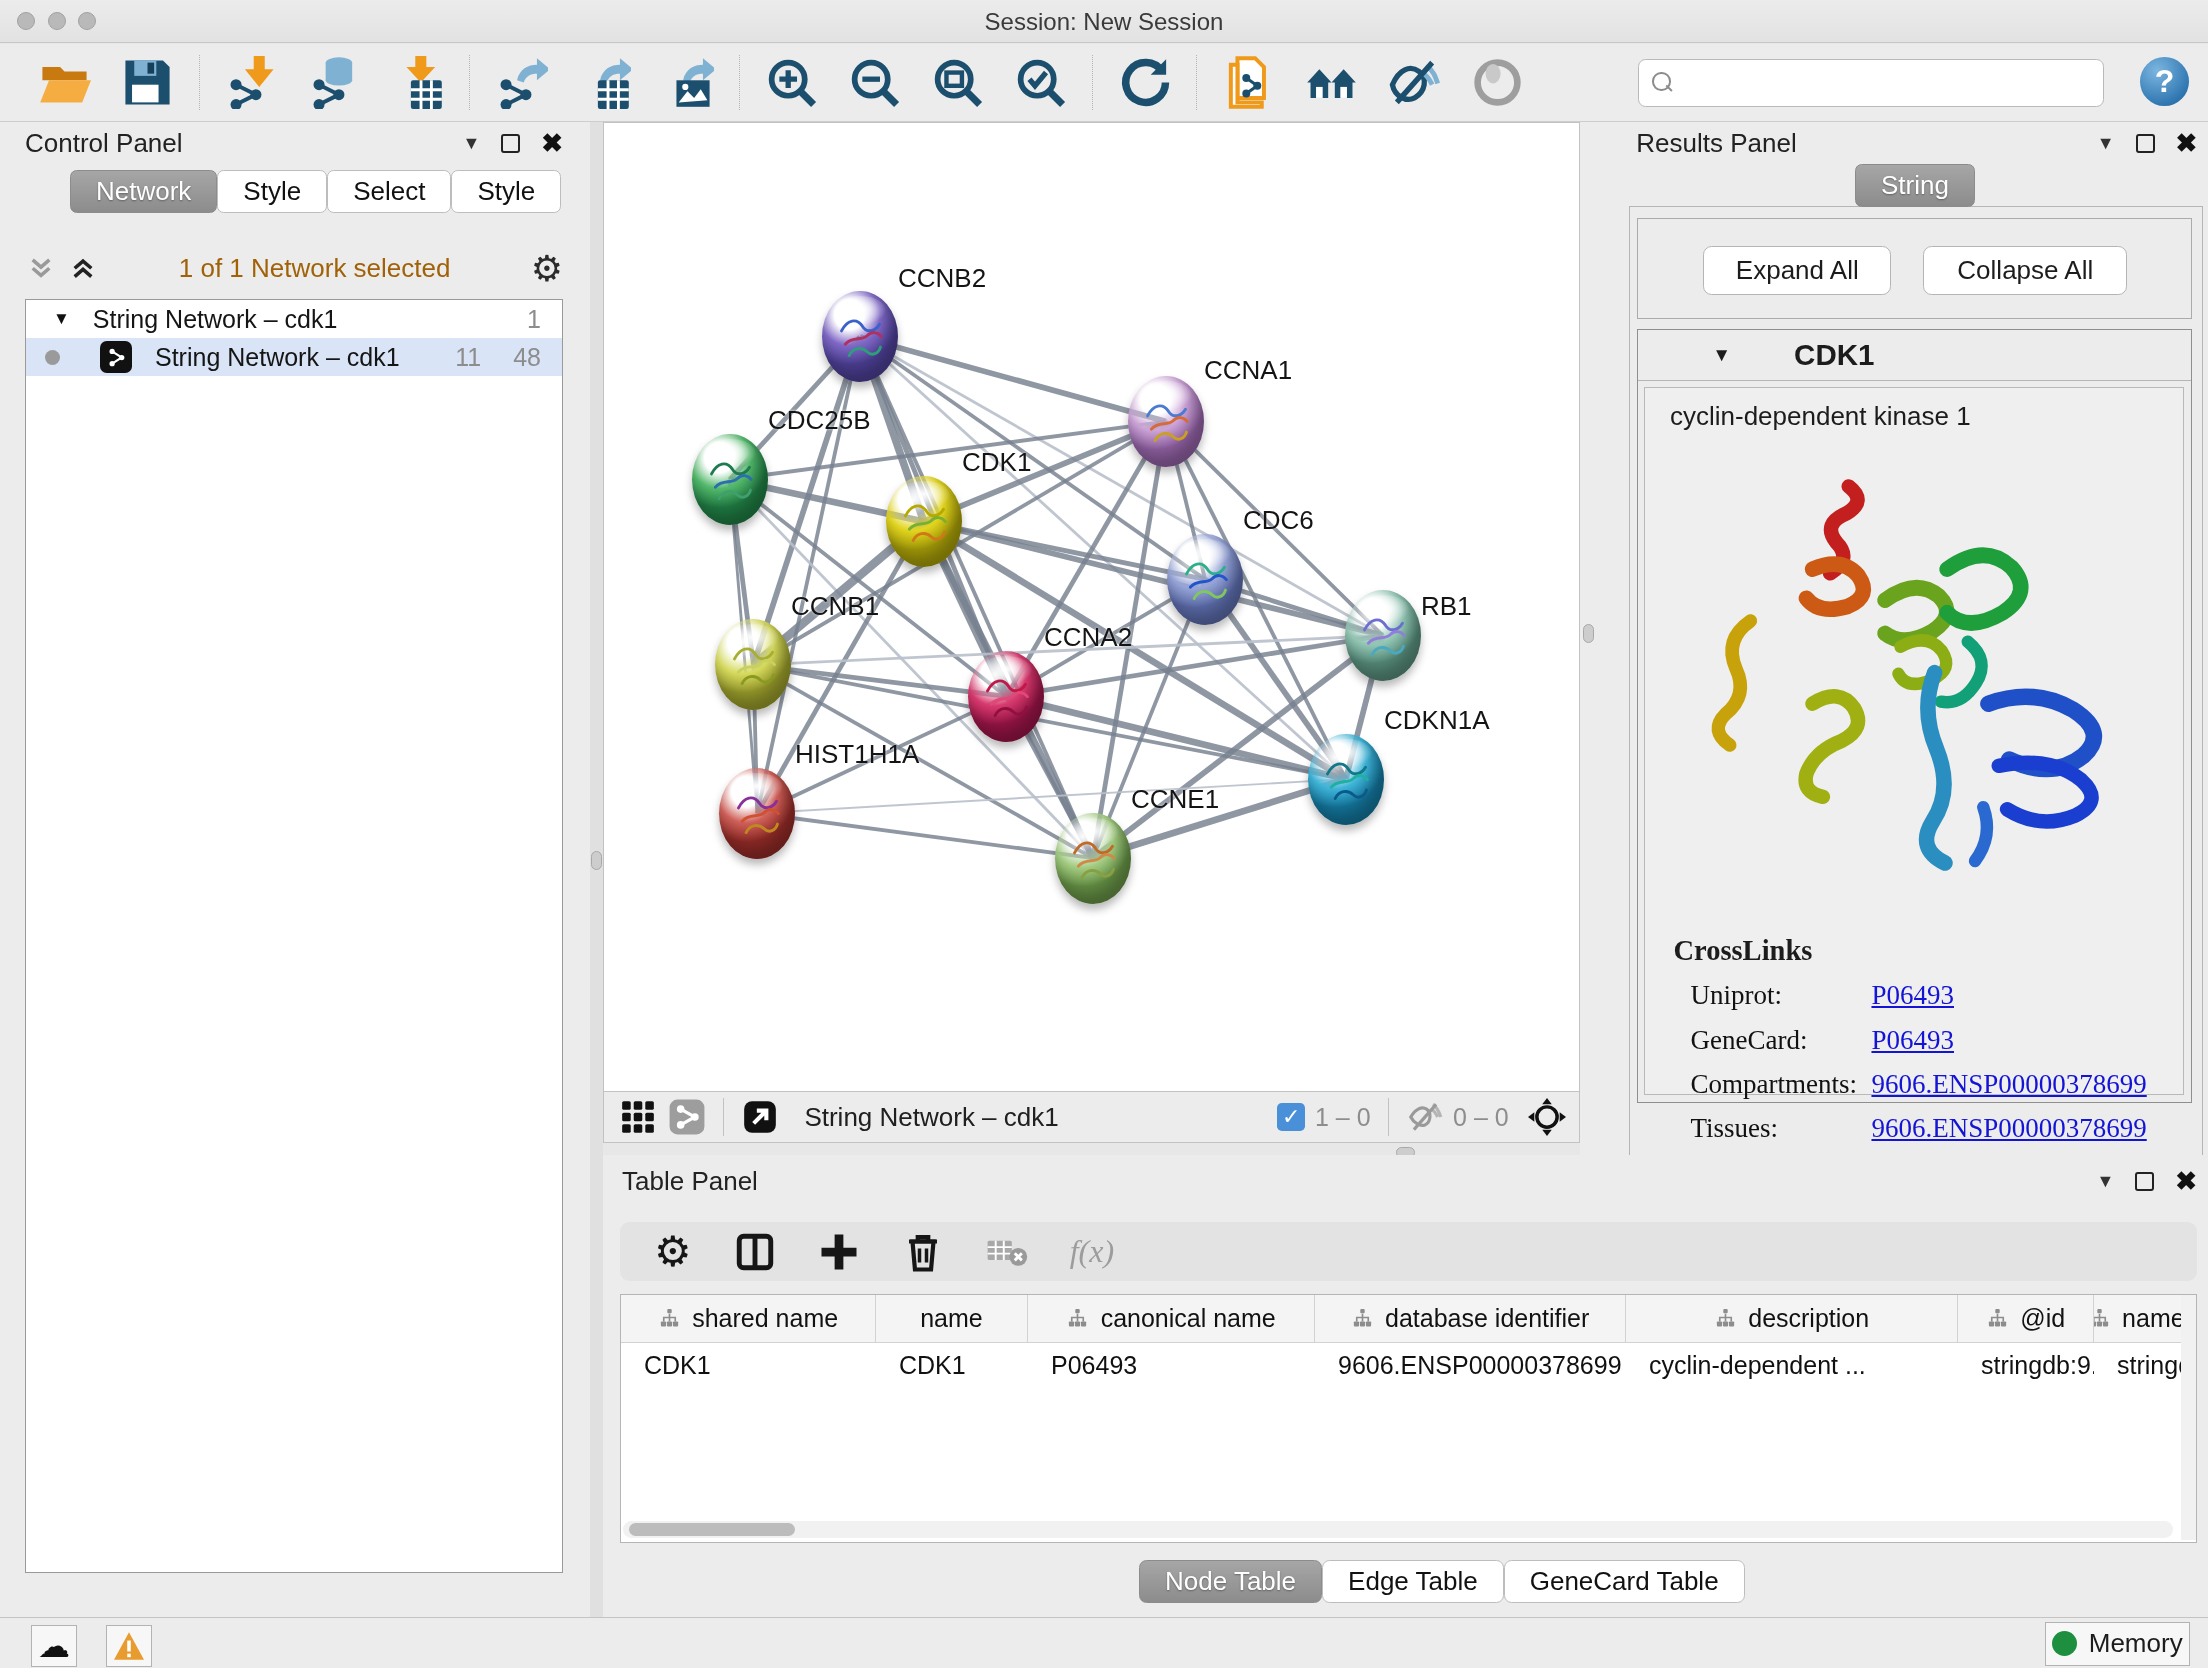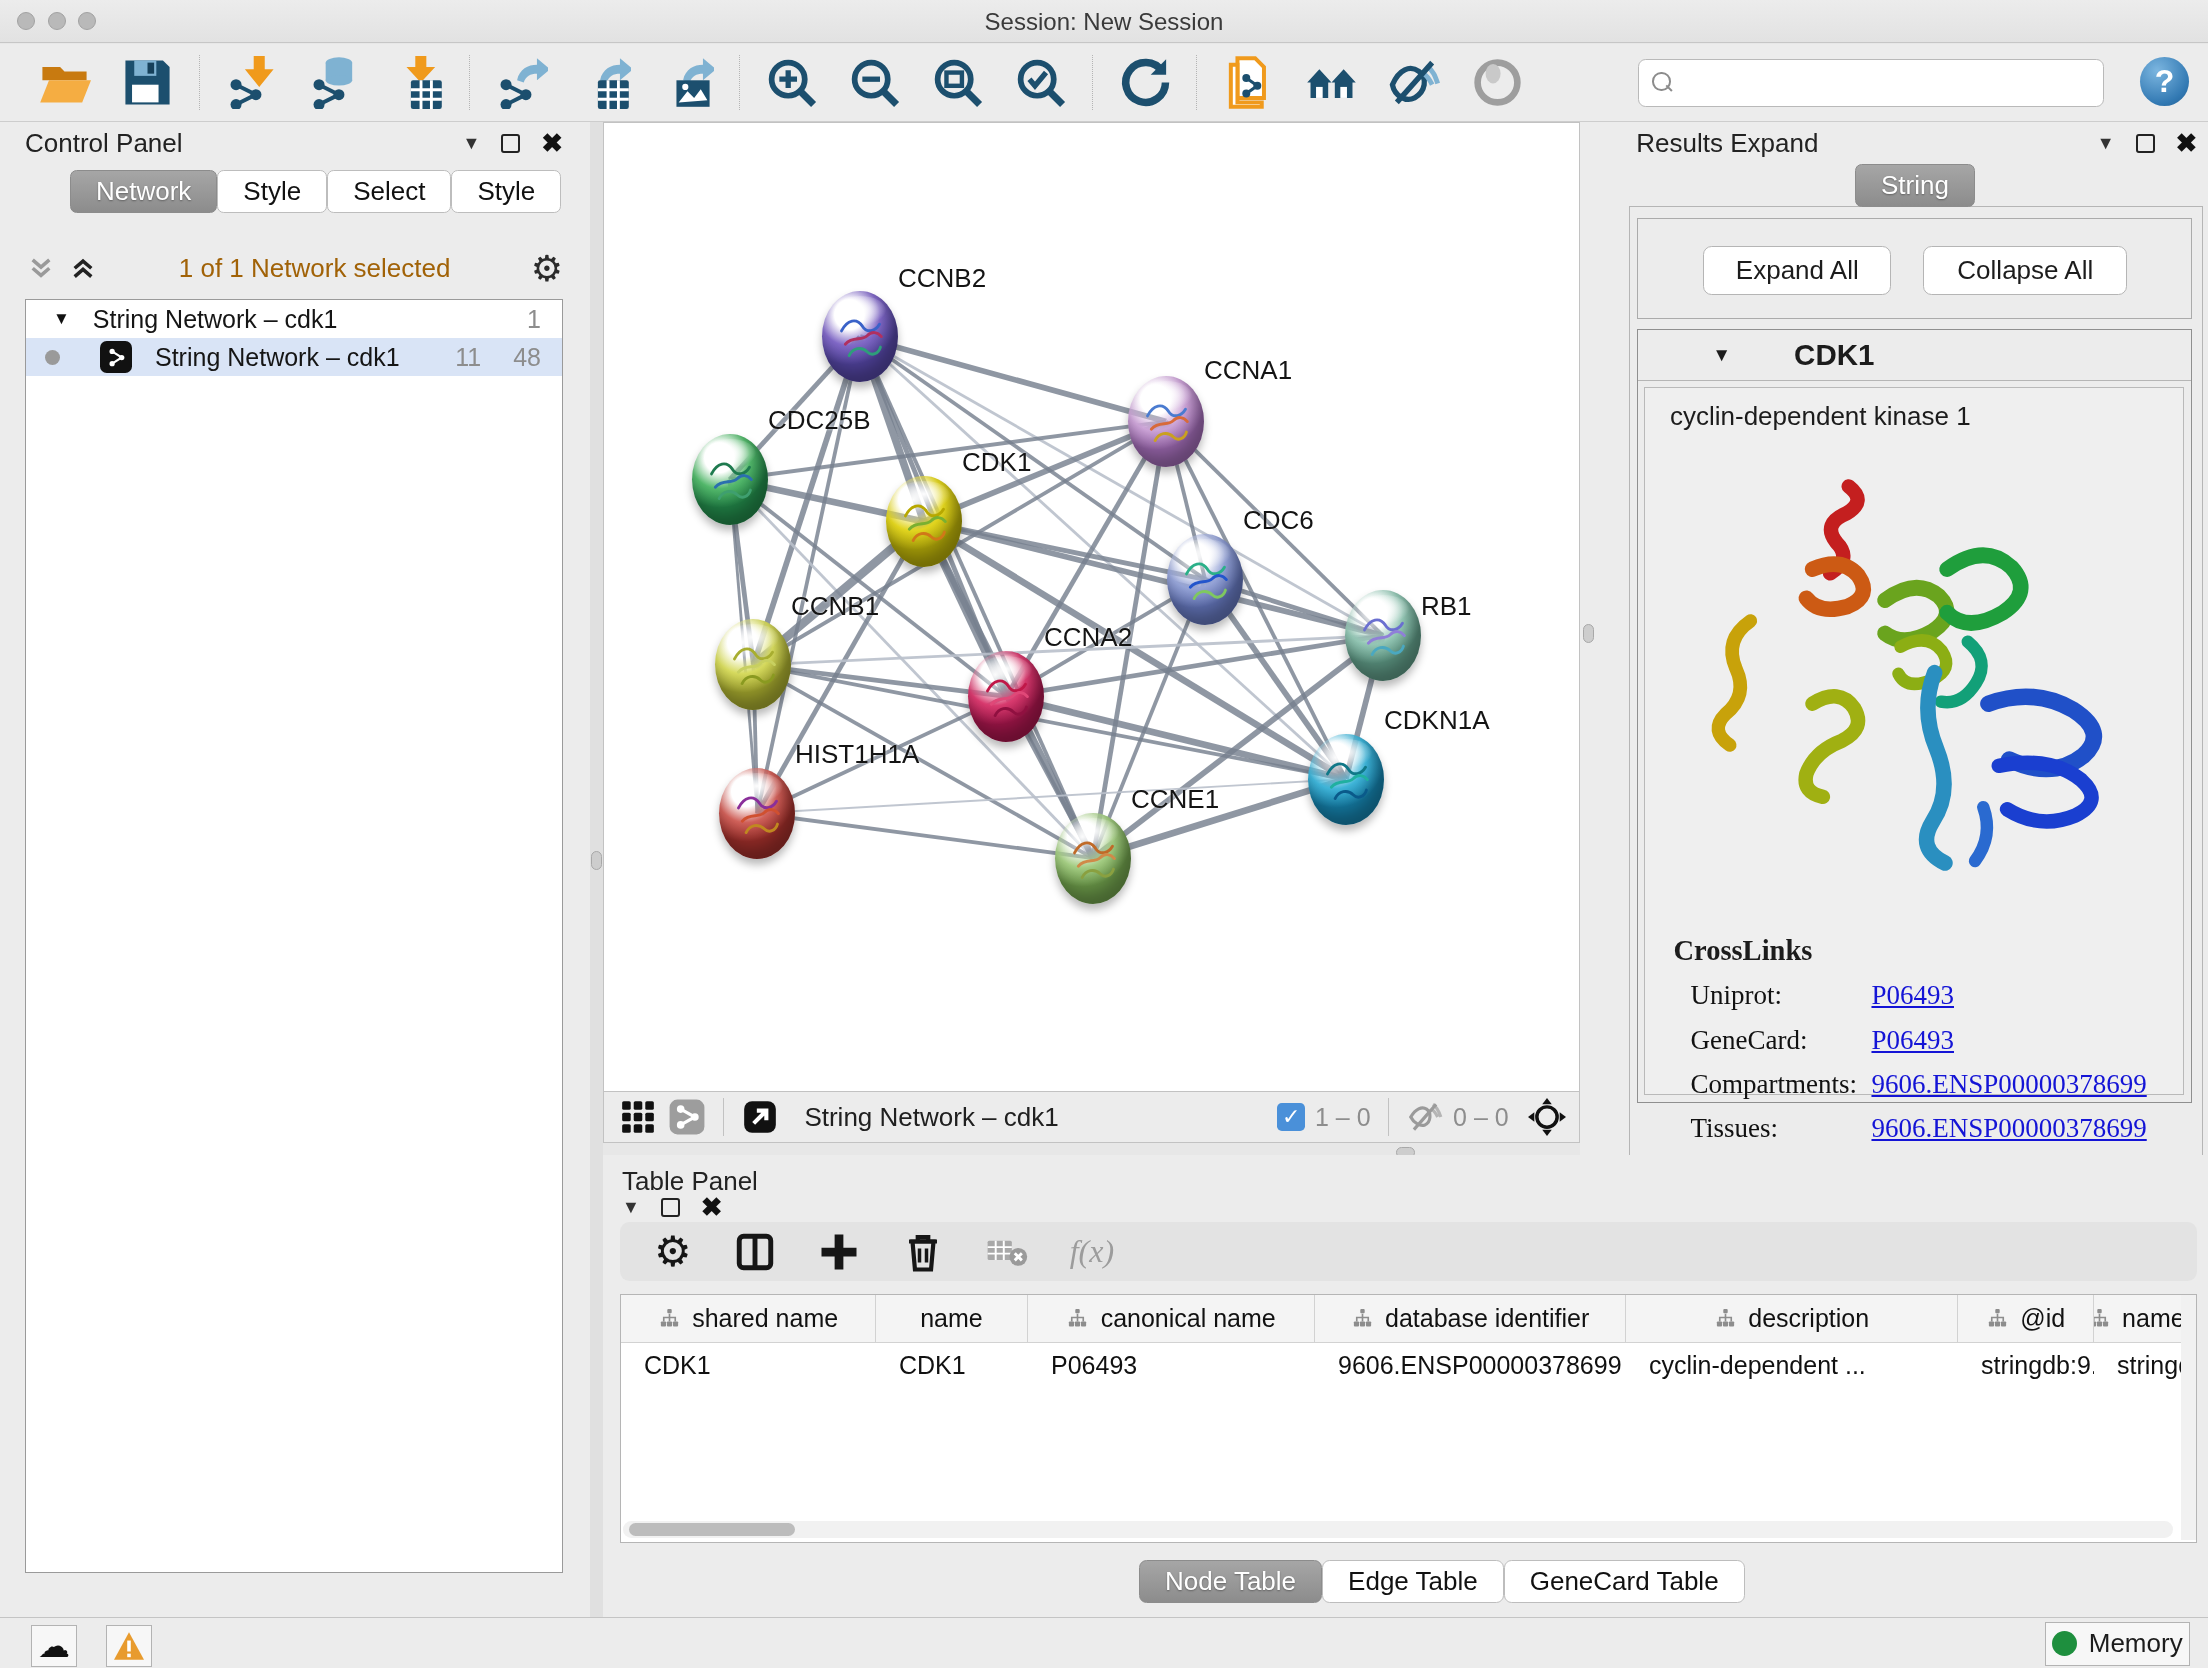--- a/index.html
+++ b/index.html
@@ -89,21 +89,21 @@
   #rp-desc { font-size:26px; margin:13.3px 0 0 25px; }
   #rp-protein { position:absolute; left:38px; top:57px; width:466px; height:476px; }
   #rp-crosslinks { position:absolute; left:28.5px; top:547px; font-family:"Liberation Serif", serif; }
   #rp-xl-title { font-size:28.5px; font-weight:bold; }
   .xl-row { display:flex; margin-top:13.3px; font-size:27px; }
   .xl-label { width:181px; margin-left:17px; color:#111; }
   .xl-value { color:#1414d6; text-decoration:underline; }
 
   
   #table-panel { position:absolute; left:603px; top:1155px; width:1605px; height:462px; background:#ececec; }
-  #tp-header { position:absolute; left:19px; top:11.4px; width:1575px; display:flex; justify-content:space-between; align-items:flex-start;flex-direction:column; }
+  #tp-header { position:absolute; left:19px; top:11.4px; width:1575px; display:flex; justify-content:space-between; align-items:center; }
   #tp-toolbar { position:absolute; left:17px; top:67px; width:1577px; height:59px; background:#e3e3e3; border-radius:9.5px; display:flex; align-items:center; gap:42px; padding-left:34px; }
   .tp-icon { height:42px; display:flex; align-items:center; }
   .tp-icon svg { width:42px; height:42px; }
   #fx-icon { font-family:"Liberation Serif", serif; font-style:italic; font-size:32px; color:#9c9c9c; }
   #tp-table { position:absolute; left:17px; top:139px; width:1577px; height:249px; background:#fff; border:1.9px solid #b5b5b5; overflow:hidden; }
   #tp-cols { display:flex; height:48px; background:#f4f4f4; border-bottom:1.9px solid #d2d2d2; }
   .th { display:flex; align-items:center; justify-content:center; gap:11.4px; border-right:1px solid #d2d2d2; font-size:25px; color:#111; flex:none; overflow:hidden; }
   .th svg { width:23px; height:23px; flex:none; }
   #tp-row { display:flex; height:44px; }
   .td { font-size:25px; color:#111; padding-left:23px; display:flex; align-items:center; flex:none; overflow:hidden; white-space:nowrap; }
@@ -557,21 +557,21 @@
               <path d="M24 12l-4 3v-6z"></path>
             </g>
           </svg>
       </span>
     </span>
   </div>
 </div>
 
 <div id="results-panel">
   <div id="rp-header">
-    <span class="panel-title">Results Expand</span>
+    <span class="panel-title">Results Panel</span>
     <span class="panel-controls">
       <span class="ctl-caret">▼</span>
       <span class="ctl-float"></span>
       <span class="ctl-close">✖</span>
     </span>
   </div>
   <div id="rp-tab" class="tab selected">String</div>
   <div id="rp-scroll">
     <div id="rp-expandbox">
       <div class="rp-btn" style="left:65px;width:188px">Expand All</div>

